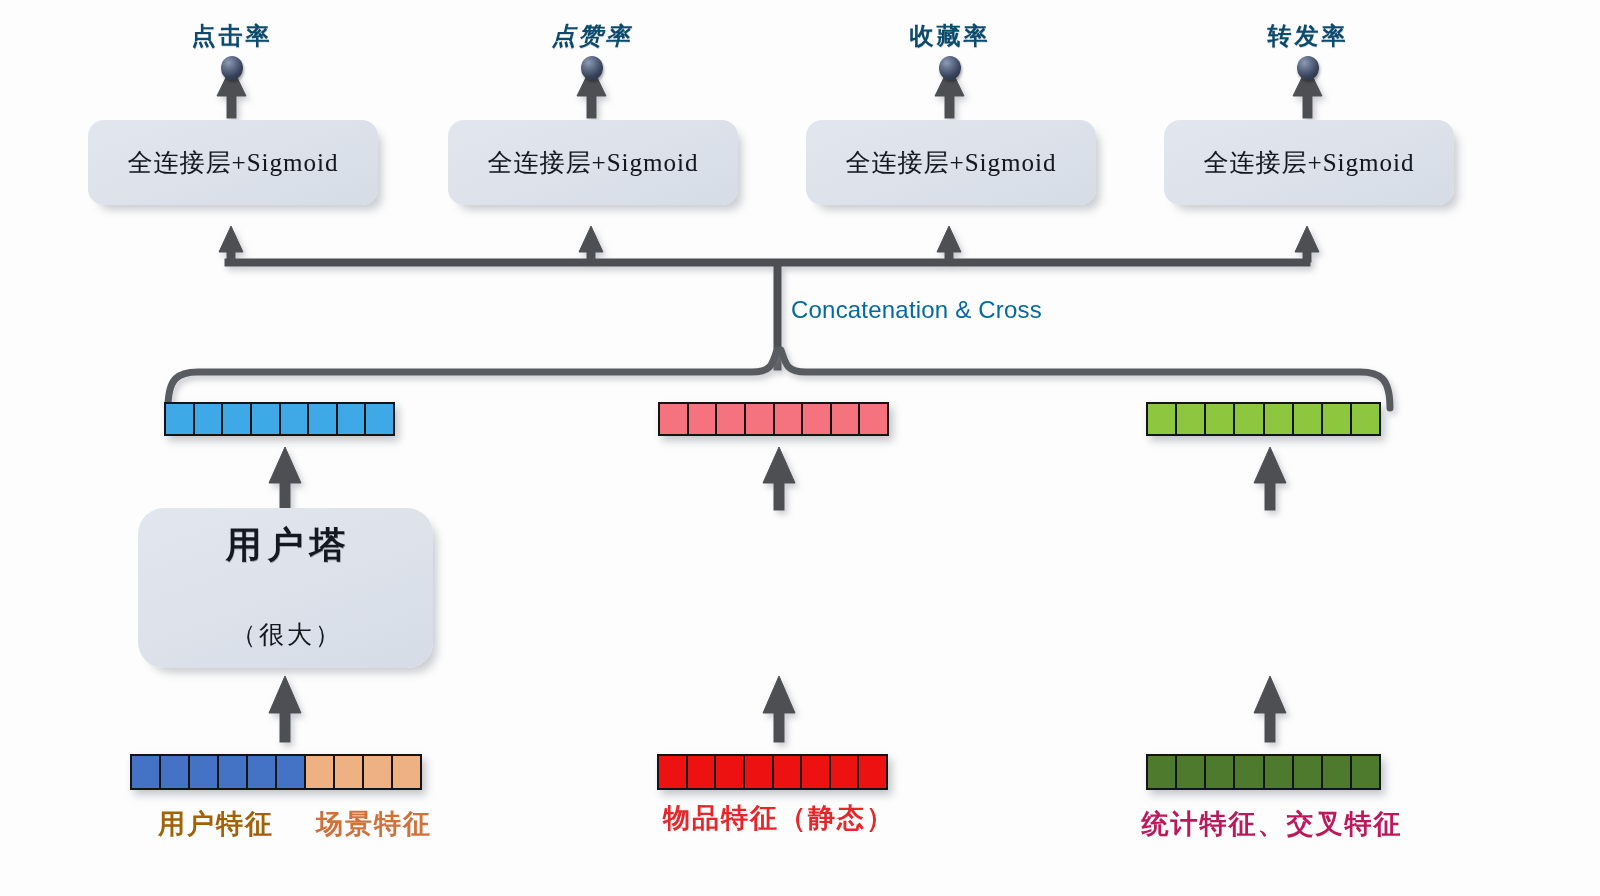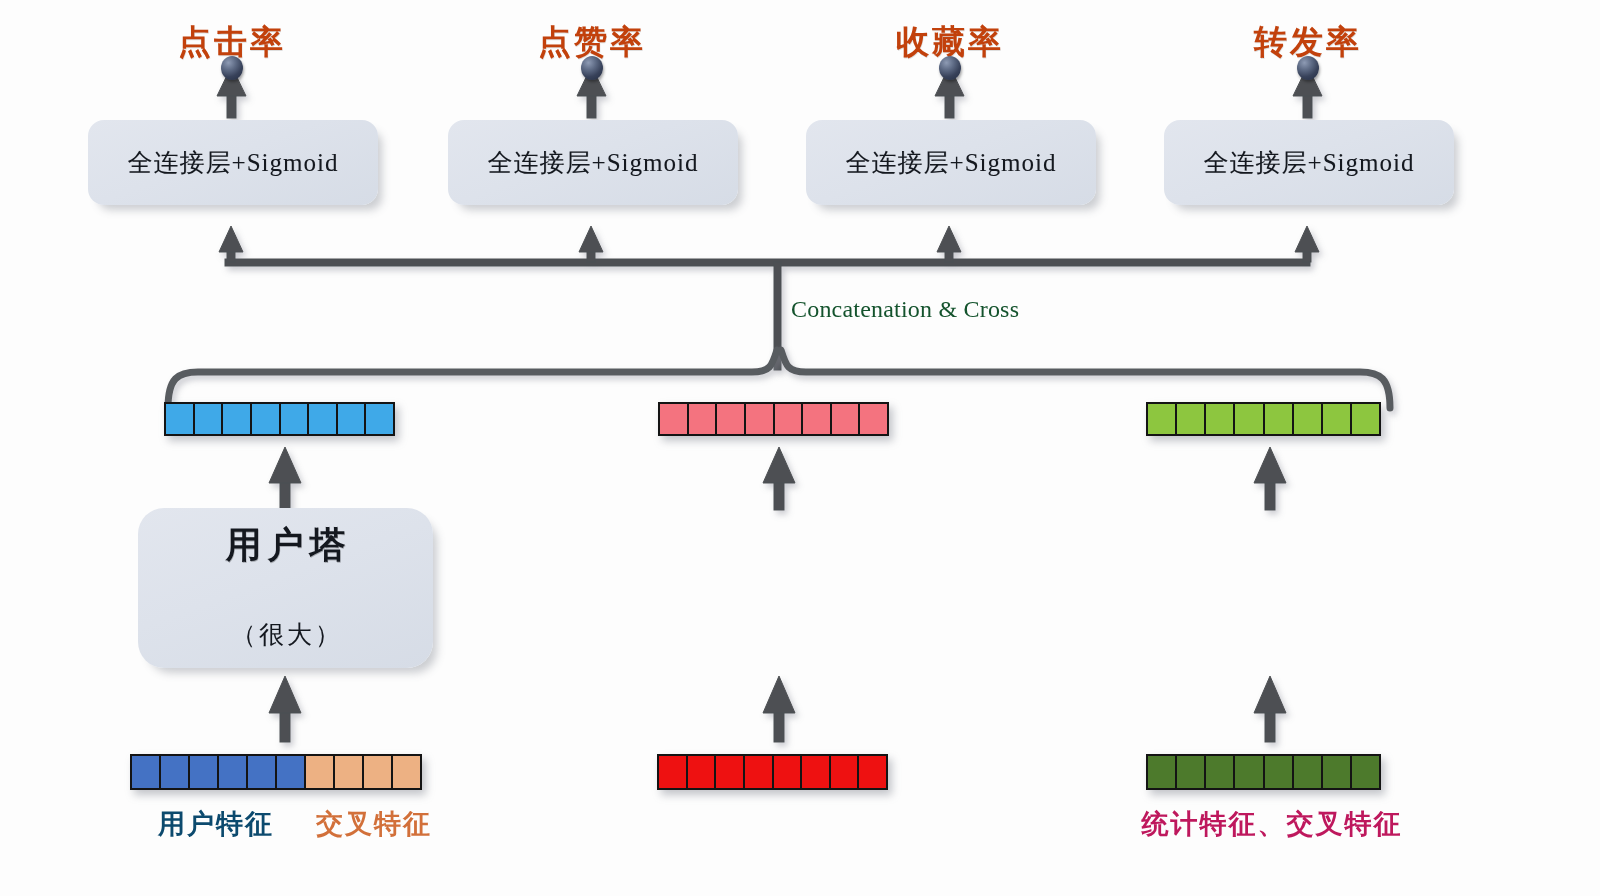--- a/index.html
+++ b/index.html
@@ -24,23 +24,23 @@
     left: 0; top: 0;
     width: 1600px;
     height: 896px;
     pointer-events: none;
   }
 
   
   .out-label {
     position: absolute;
     font-family: "Liberation Serif", "DejaVu Serif", serif;
-    font-size: 33px;
+    font-size: 24px;
     font-weight: 600;
-    color: #c2410c;
+    color: #0c4a6e;
     letter-spacing: 3px;
     white-space: nowrap;
     transform: translateX(-50%);
     text-shadow: 0.5px 0.5px 0 rgba(0,0,0,0.12);
   }
 
   
   .sphere {
     position: absolute;
     width: 22px;
@@ -107,23 +107,23 @@
     font-family: "Liberation Serif", "DejaVu Serif", serif;
     font-size: 27px;
     font-weight: 600;
     letter-spacing: 2px;
     white-space: nowrap;
     transform: translateX(-50%);
   }
 
   .cc-label {
     position: absolute;
-    font-family: Liberation Serif, serif;
+    font-family: Liberation Sans, sans-serif;
     font-size: 24px;
-    color: #14532d;
+    color: #0369a1;
     letter-spacing: 0.2px;
     white-space: nowrap;
   }
 </style>
 </head>
 <body>
 
 <div id="stage">
 
   <svg id="edges" viewBox="0 0 1600 896">
@@ -190,21 +190,21 @@
         <polygon points="285,676 301,713 269,713"></polygon>
         <rect x="774" y="700" width="10" height="42"></rect>
         <polygon points="779,676 795,713 763,713"></polygon>
         <rect x="1265" y="700" width="10" height="42"></rect>
         <polygon points="1270,676 1286,713 1254,713"></polygon>
       </g>
     </g>
   </svg>
 
   <div class="out-label" style="left:232px; top:20px;">点击率</div>
-  <div class="out-label" style="left:592px; top:20px;">点赞率</div>
+  <div class="out-label" style="left:592px; top:20px;font-style:italic;">点赞率</div>
   <div class="out-label" style="left:950px; top:20px;">收藏率</div>
   <div class="out-label" style="left:1308px; top:20px;">转发率</div>
 
   <div class="sphere" style="left:232px; top:56px;"></div>
   <div class="sphere" style="left:592px; top:56px;"></div>
   <div class="sphere" style="left:950px; top:56px;"></div>
   <div class="sphere" style="left:1308px; top:56px;"></div>
 
   <div class="rbox fcbox" style="left:88px; top:120px; width:290px; height:85px;">
     <span>全连接层+Sigmoid</span>
@@ -283,17 +283,18 @@
       <div class="cell" style="background: rgb(77, 122, 44); width: 31.125px;"></div>
       <div class="cell" style="background: rgb(77, 122, 44); width: 31.125px;"></div>
       <div class="cell" style="background: rgb(77, 122, 44); width: 31.125px;"></div>
       <div class="cell" style="background: rgb(77, 122, 44); width: 31.125px;"></div>
       <div class="cell" style="background: rgb(77, 122, 44); width: 31.125px;"></div>
       <div class="cell" style="background: rgb(77, 122, 44); width: 31.125px;"></div>
       <div class="cell" style="background: rgb(77, 122, 44); width: 31.125px;"></div>
       <div class="cell" style="background: rgb(77, 122, 44); width: 31.125px;"></div>
     </div>
 
-  <div class="caption" style="left: 216px; top: 806px; color: #0c4a6e;">用户特征</div>
-  <div class="caption" style="left: 374px; top: 806px; color: rgb(210, 112, 58);">交叉特征</div>
+  <div class="caption" style="left: 216px; top: 806px; color: #a16207;">用户特征</div>
+  <div class="caption" style="left: 374px; top: 806px; color: rgb(210, 112, 58);">场景特征</div>
+  <div class="caption" style="left: 779px; top: 800px; color: rgb(232, 38, 42);">物品特征（静态）</div>
   <div class="caption" style="left: 1272px; top: 806px; color: #be185d;">统计特征、交叉特征</div>
 
 </div>
 
 </body></html>

